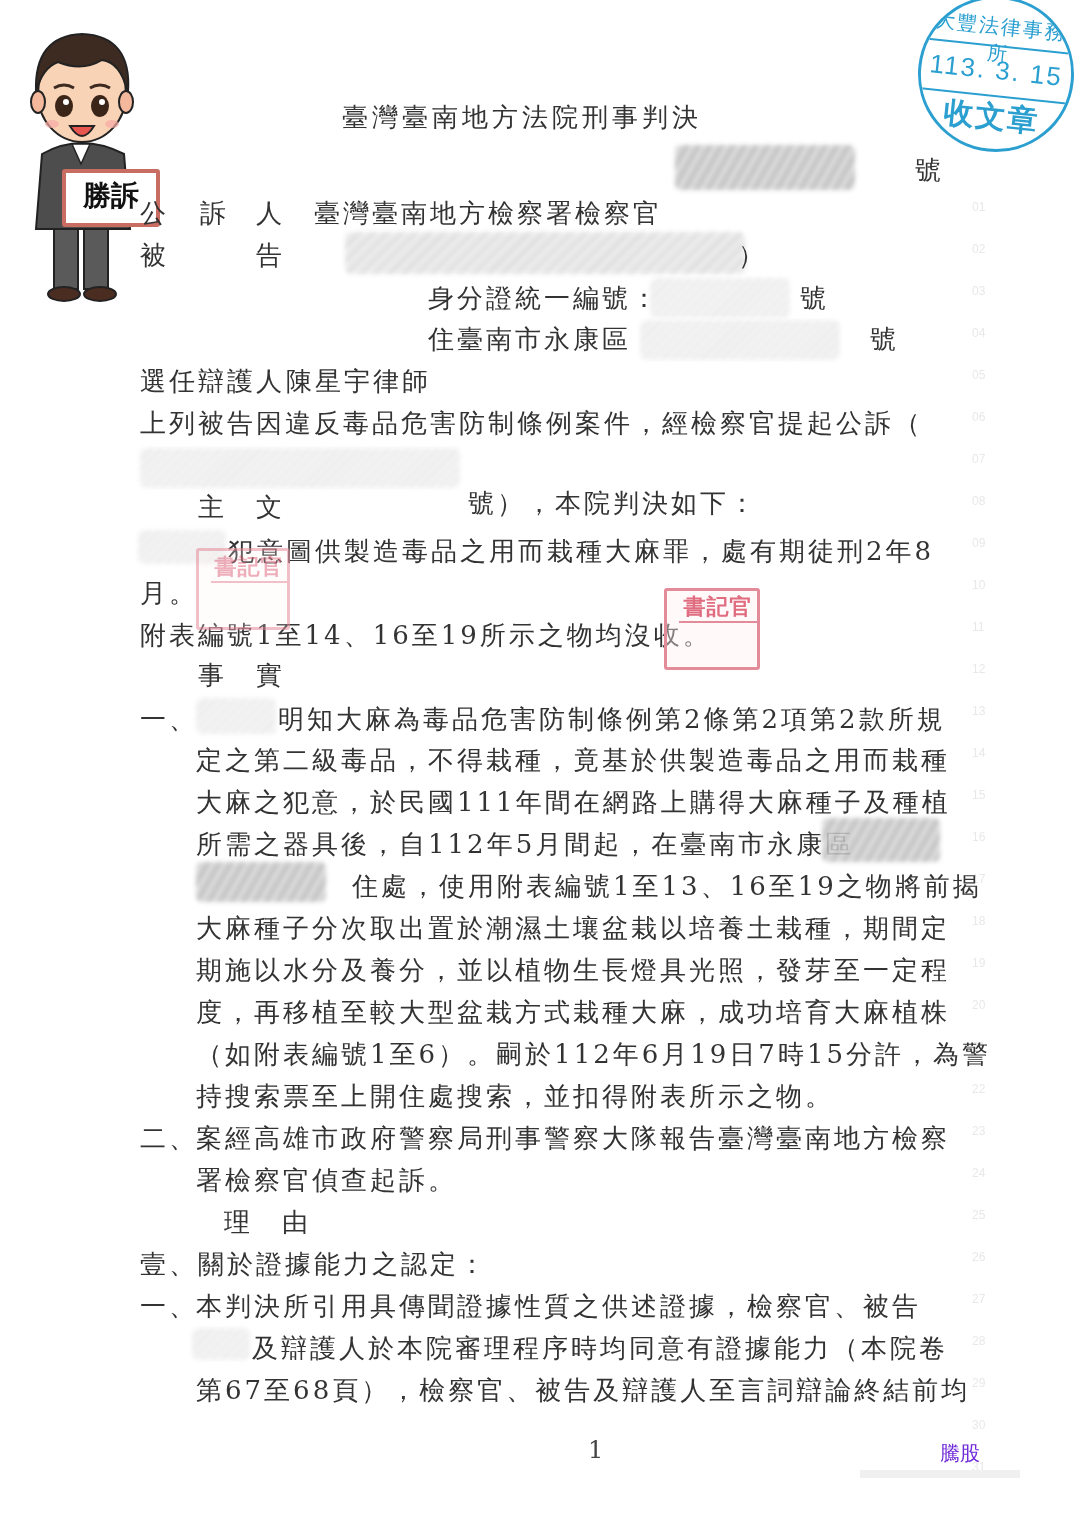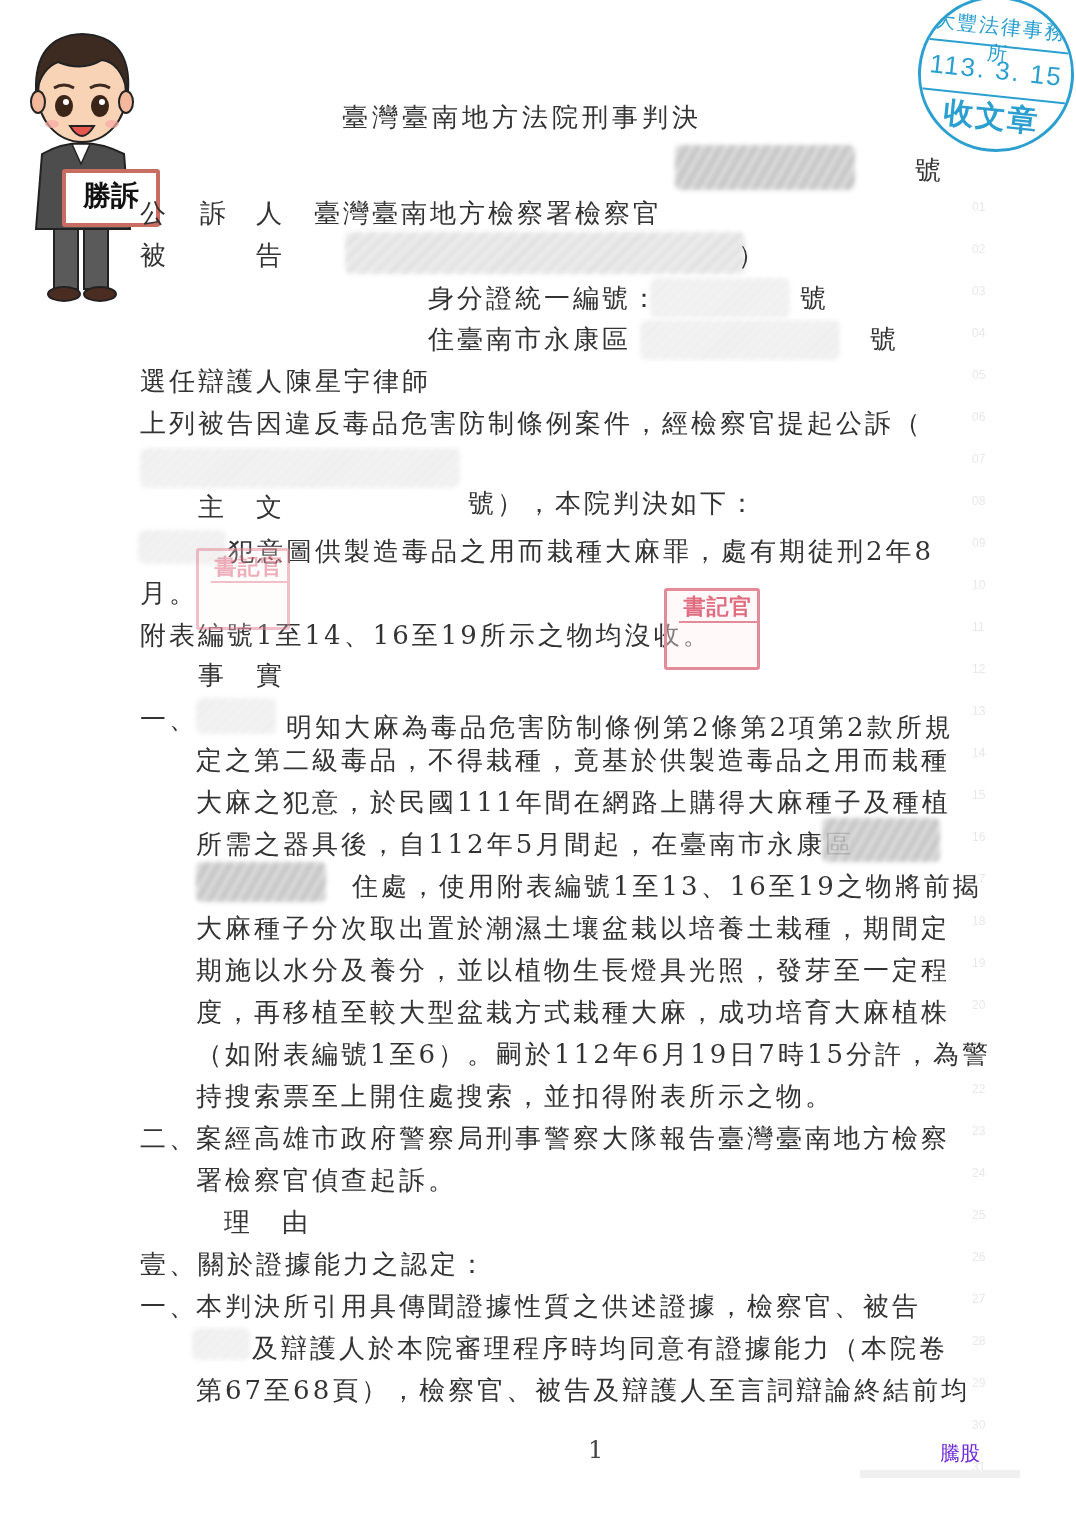--- a/index.html
+++ b/index.html
@@ -152,21 +152,21 @@
 <div class="seal-red" style="left:196px;top:548px;width:76px;height:76px;opacity:0.55;">
   <div class="lbl">書記官</div>
 </div>
 <div class="seal-red" style="left:664px;top:588px;width:78px;height:76px;">
   <div class="lbl">書記官</div>
 </div>
 
 <div class="abs t" style="left:198px;top:660px;">事　實</div>
 <div class="abs t" style="left:140px;top:704px;">一、</div>
 <div class="redact light" style="left:196px;top:698px;width:80px;height:36px;"></div>
-<div class="abs t" style="left:286px;top:704px;margin-top:8px;">明知大麻為毒品危害防制條例第2條第2項第2款所規</div>
+<div class="abs t" style="left:278px;top:704px;">明知大麻為毒品危害防制條例第2條第2項第2款所規</div>
 <div class="abs t" style="left:196px;top:745px;">定之第二級毒品，不得栽種，竟基於供製造毒品之用而栽種</div>
 <div class="abs t" style="left:196px;top:787px;">大麻之犯意，於民國111年間在網路上購得大麻種子及種植</div>
 <div class="abs t" style="left:196px;top:829px;">所需之器具後，自112年5月間起，在臺南市永康區</div>
 <div class="redact dark" style="left:822px;top:818px;width:118px;height:44px;"></div>
 <div class="redact dark" style="left:196px;top:862px;width:130px;height:40px;"></div>
 <div class="abs t" style="left:352px;top:871px;">住處，使用附表編號1至13、16至19之物將前揭</div>
 <div class="abs t" style="left:196px;top:913px;">大麻種子分次取出置於潮濕土壤盆栽以培養土栽種，期間定</div>
 <div class="abs t" style="left:196px;top:955px;">期施以水分及養分，並以植物生長燈具光照，發芽至一定程</div>
 <div class="abs t" style="left:196px;top:997px;">度，再移植至較大型盆栽方式栽種大麻，成功培育大麻植株</div>
 <div class="abs t" style="left:196px;top:1039px;">（如附表編號1至6）。嗣於112年6月19日7時15分許，為警</div>

